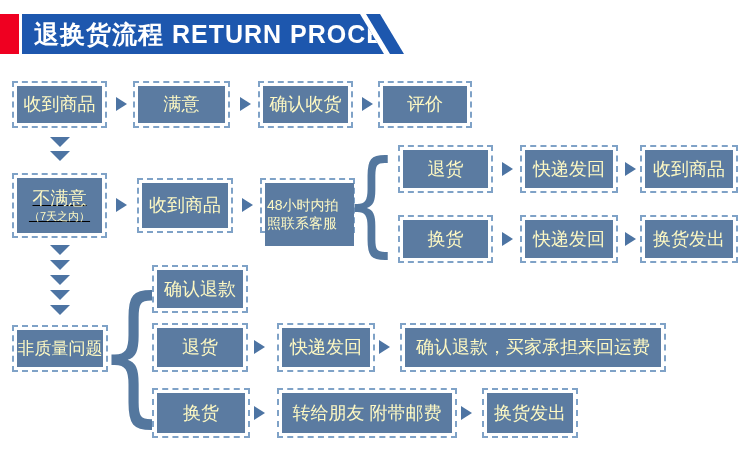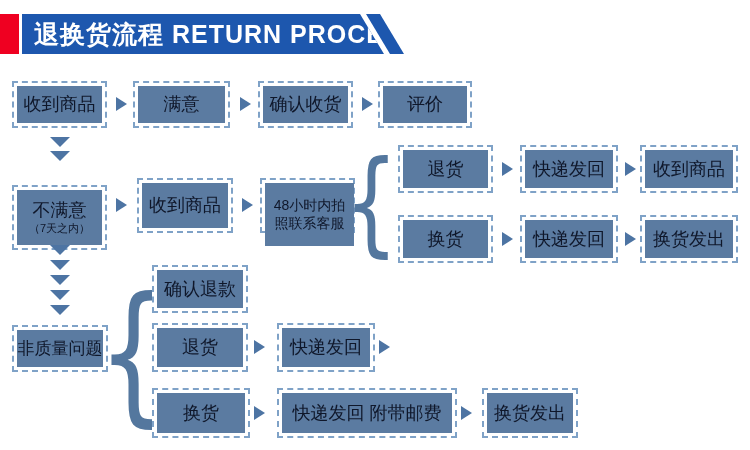--- a/index.html
+++ b/index.html
@@ -21,23 +21,23 @@
   .hdr-stripe{
     position:absolute;left:366px;top:14px;width:38px;height:40px;background:#1d57ae;
     clip-path:polygon(0 0,14px 0,38px 100%,24px 100%);
   }
   
   .node{
     position:absolute;border:2px dashed #7fa2c7;background:#fff;
     padding:3px;box-sizing:border-box;
   }
   .node-fill{
-    width:100%;height:100%;background:#5b7ba1;color:#0f172a;
+    width:100%;height:100%;background:#5b7ba1;color:#fef9c3;
     display:flex;flex-direction:column;align-items:center;justify-content:center;
-    text-align:center;font-size:18px;line-height:1.25;
+    font-size:18px;line-height:1.25;
   }
   .node-fill .sub{font-size:11px;margin-top:1px;}
   .small-text{font-size:14px;padding:9px 2px;}
   .long-text{font-size:18px;}
   
   .arr-r{
     position:absolute;width:0;height:0;
     border-left:11px solid #4d74a3;border-top:7px solid transparent;border-bottom:7px solid transparent;
   }
   .arr-d{
@@ -76,21 +76,21 @@
     <div class="node-fill">确认收货</div>
   </div>
   <div class="arr-r" style="left:362px;top:97px;"></div>
   <div class="node" style="left:378px;top:81px;width:94px;height:47px;">
     <div class="node-fill">评价</div>
   </div>
 
   <div class="arr-d" style="left:50px;top:137px;"></div>
   <div class="arr-d" style="left:50px;top:151px;"></div>
 
-  <div class="node" style="left:12px;top:185px;width:95px;height:65px;">
+  <div class="node" style="left:12px;top:173px;width:95px;height:65px;text-decoration:underline;">
     <div class="node-fill">
       <span>不满意</span>
       <span class="sub">（7天之内）</span>
     </div>
   </div>
   <div class="arr-r" style="left:116px;top:198px;"></div>
   <div class="node" style="left:137px;top:178px;width:96px;height:55px;">
     <div class="node-fill">收到商品</div>
   </div>
   <div class="arr-r" style="left:242px;top:198px;"></div>
@@ -140,26 +140,29 @@
   </div>
 
   <div class="node" style="left:152px;top:323px;width:96px;height:49px;">
     <div class="node-fill">退货</div>
   </div>
   <div class="arr-r" style="left:254px;top:340px;"></div>
   <div class="node" style="left:277px;top:323px;width:98px;height:49px;">
     <div class="node-fill">快递发回</div>
   </div>
   <div class="arr-r" style="left:379px;top:340px;"></div>
+  <div class="node" style="left:400px;top:323px;width:266px;height:49px;">
+    <div class="node-fill long-text">确认退款，买家承担来回运费</div>
+  </div>
 
   <div class="node" style="left:152px;top:388px;width:98px;height:50px;">
     <div class="node-fill">换货</div>
   </div>
   <div class="arr-r" style="left:254px;top:406px;"></div>
   <div class="node" style="left:277px;top:388px;width:180px;height:50px;">
-    <div class="node-fill">快递发回 附带邮费</div>
+    <div class="node-fill">转给朋友 附带邮费</div>
   </div>
   <div class="arr-r" style="left:461px;top:406px;"></div>
   <div class="node" style="left:482px;top:388px;width:96px;height:50px;">
     <div class="node-fill">换货发出</div>
   </div>
 
 </div>
 
 </body></html>

